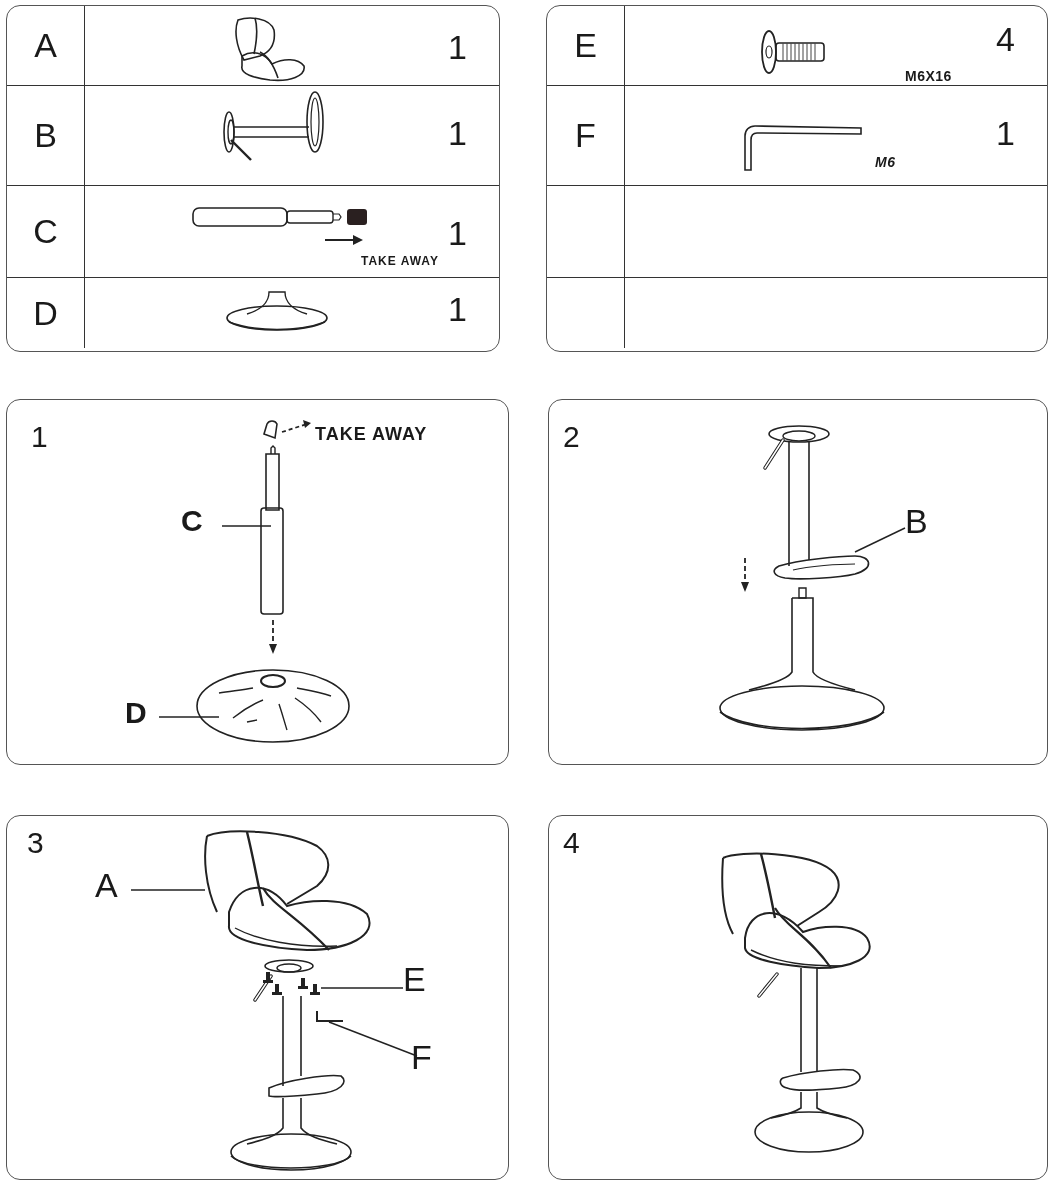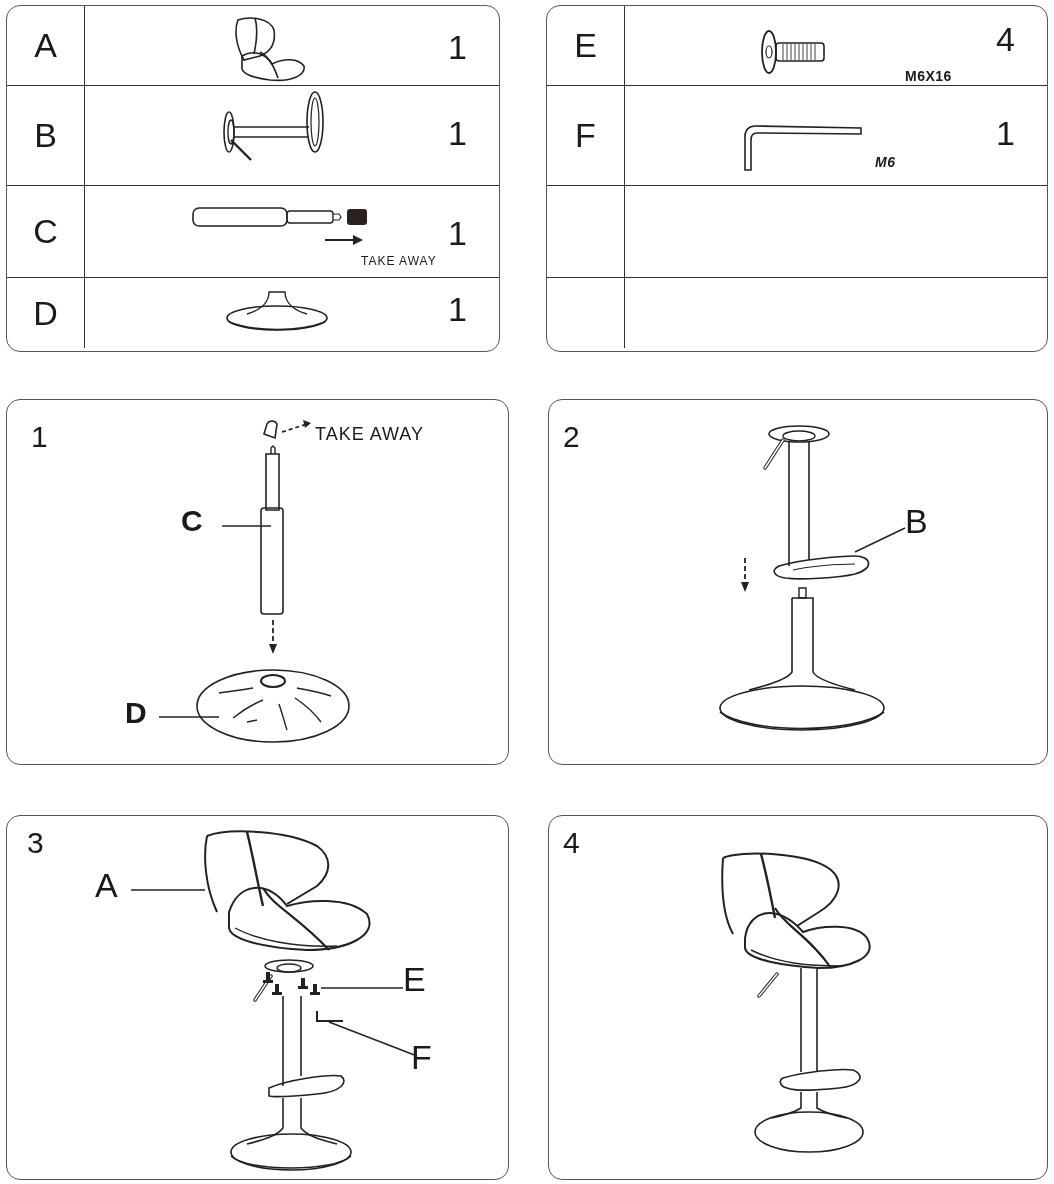--- a/index.html
+++ b/index.html
@@ -9,21 +9,21 @@
   .parts { display: grid; grid-template-columns: 78px 1fr; }
   .cell { border-bottom: 1.5px solid #333; box-sizing: border-box; position: relative; }
   .cell.letter { border-right: 1.5px solid #333; display: flex; align-items: center; justify-content: center; font-size: 34px; }
   .cell.last { border-bottom: none; }
   .qty { position: absolute; right: 32px; font-size: 34px; }
   .spec { position: absolute; font-size: 14px; font-weight: bold; letter-spacing: 0.5px; }
   .ico { position: absolute; }
   .step-num { position: absolute; left: 24px; top: 20px; font-size: 30px; }
   .lbl { position: absolute; font-size: 34px; }
   .lbl.bold { font-weight: bold; }
-  .take { position: absolute; font-weight: normal; font-size: 18px; letter-spacing: 1px; }
+  .take { position: absolute; font-weight: bold; font-size: 18px; letter-spacing: 1px; }
   svg { overflow: visible; }
   svg * { vector-effect: non-scaling-stroke; }
 </style>
 </head>
 <body>
 
 <div class="panel parts" style="left:6px; top:5px; width:494px; height:347px; grid-template-rows: 80px 100px 92px 70px;">
 
   <div class="cell letter">A</div>
   <div class="cell">

